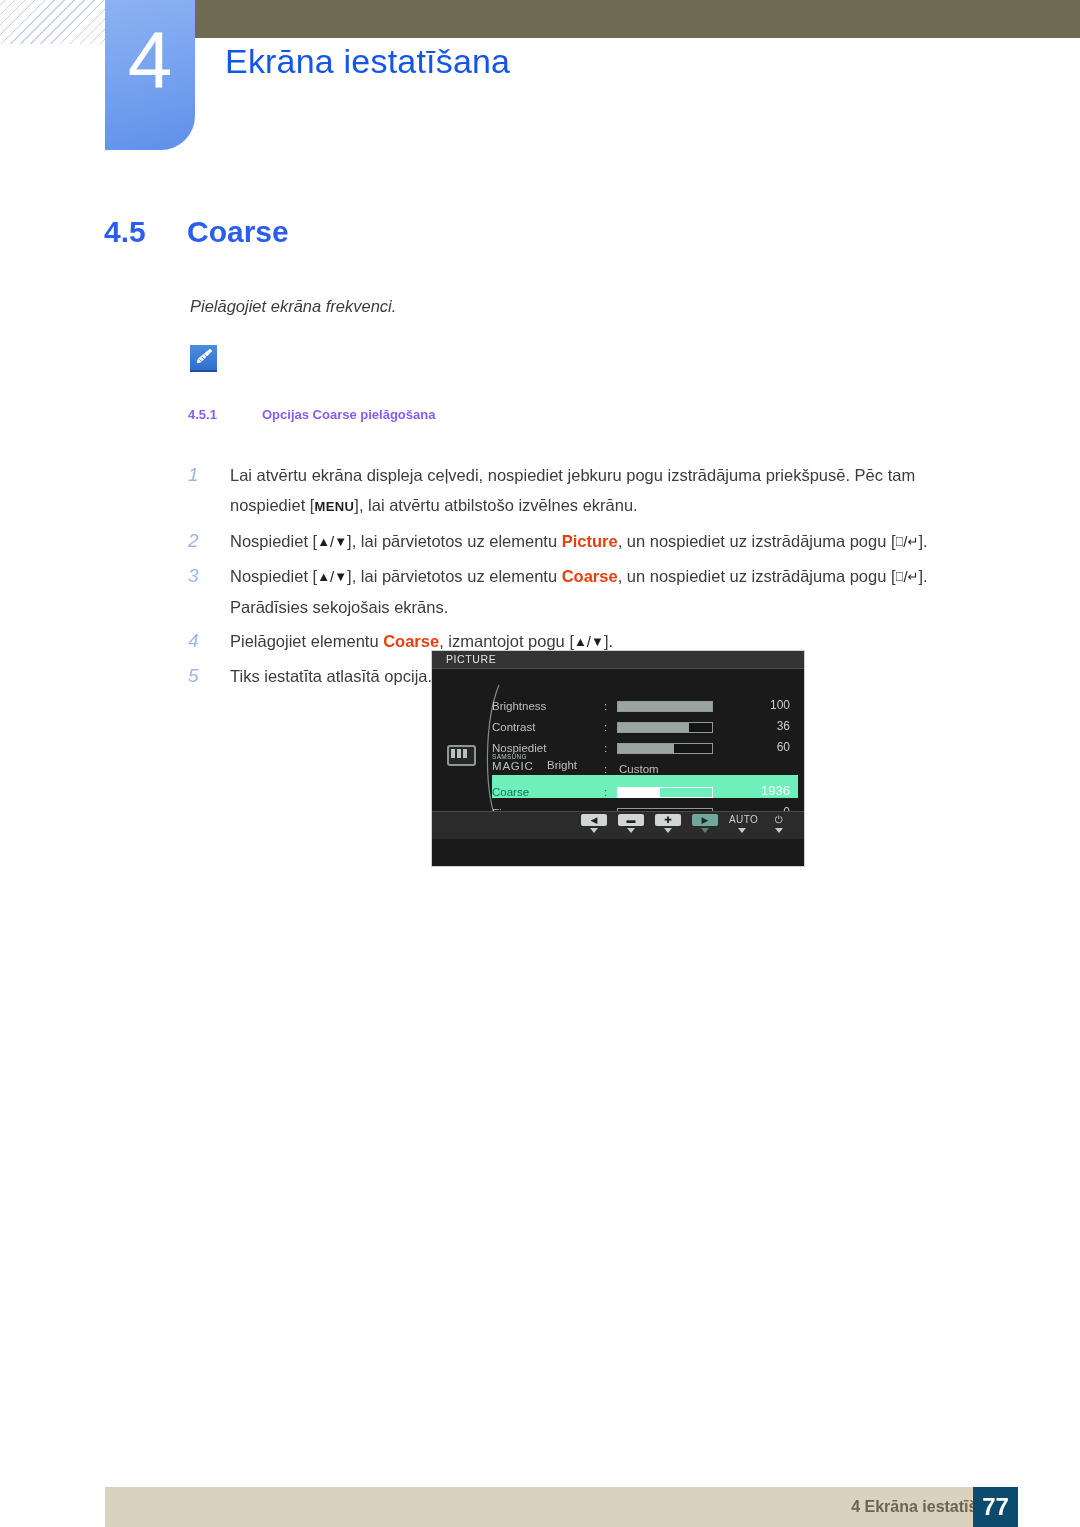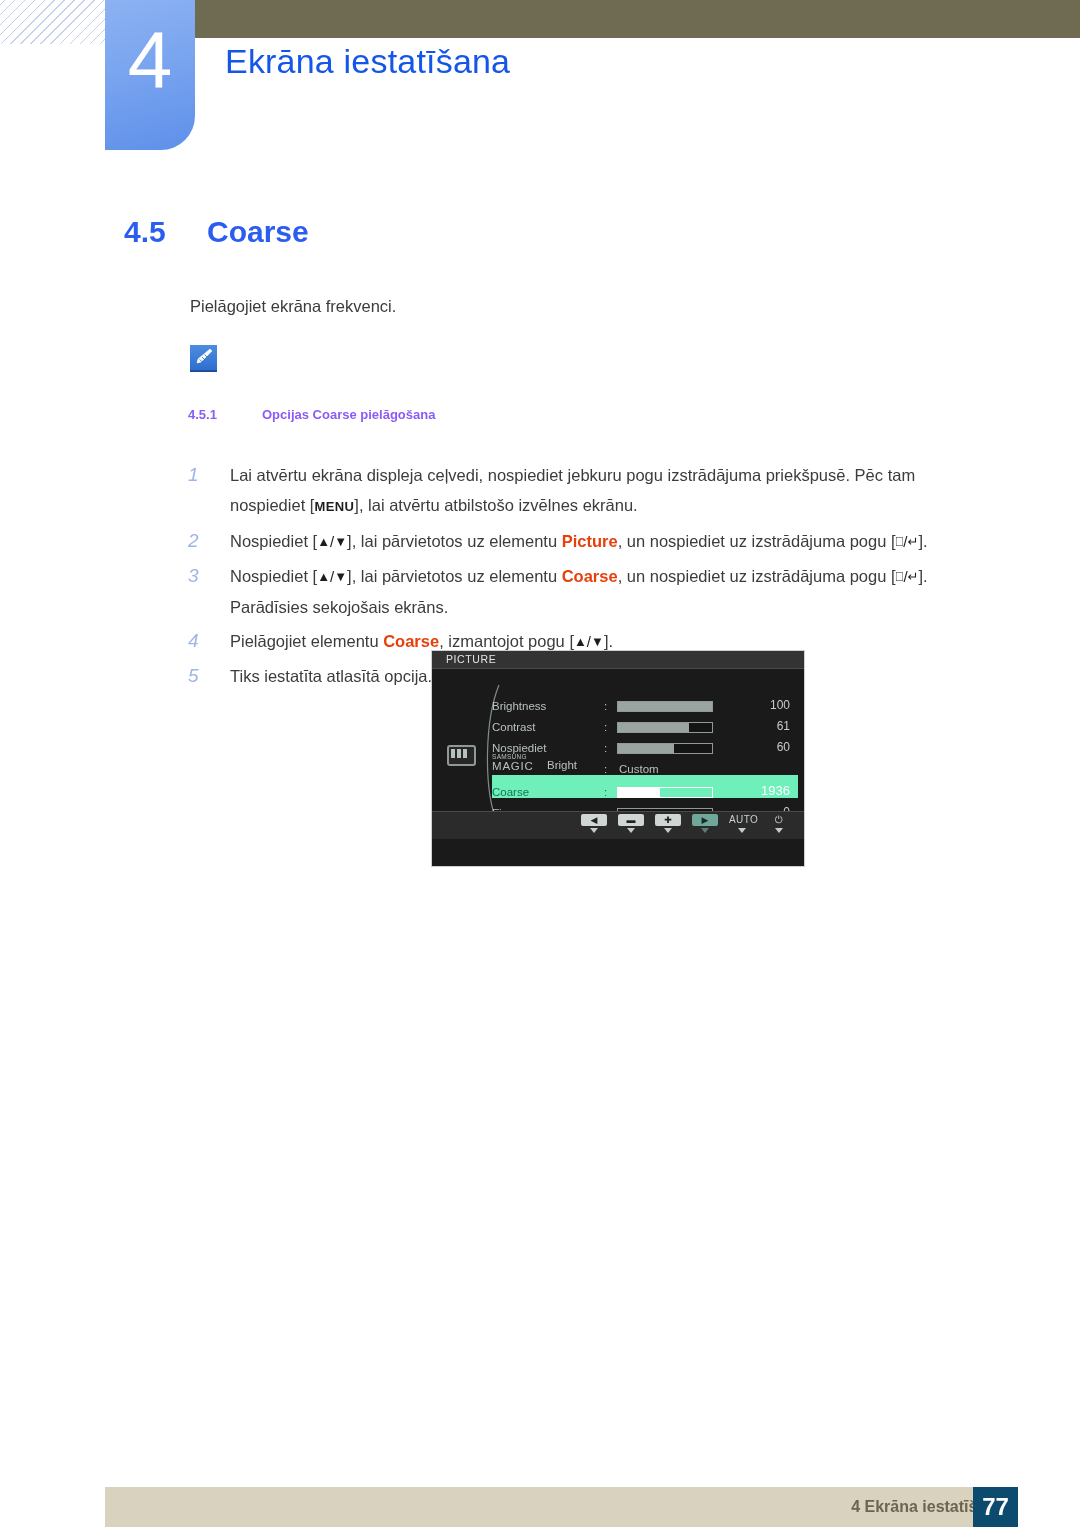--- a/index.html
+++ b/index.html
@@ -61,28 +61,29 @@
 
   
   .sectionhead {
     position: absolute;
     left: 104px; top: 215px;
     font-size: 30px;
     font-weight: bold;
     color: #2b5ef0;
     white-space: nowrap;
   }
-  .sectionhead .num { display: inline-block; width: 83px; margin-left: 20px; }
+  .sectionhead .num { display: inline-block; width: 83px; }
 
   
   .intro {
     position: absolute;
     left: 190px; top: 297px;
     font-size: 16.5px;
     color: #3c3c3c;
+    font-style: italic;
   }
 
   
   .note {
     position: absolute;
     left: 190px; top: 343px;
     display: flex;
     align-items: flex-start;
   }
   .note-icon {
@@ -417,21 +418,21 @@
             <span style="width: 100%;"></span>
           </div>
           <div class="osd-val">100</div>
         </div>
         <div class="osd-row">
           <div class="osd-label">Contrast</div>
           <div class="osd-colon">:</div>
           <div class="osd-bar">
             <span style="width: 75%;"></span>
           </div>
-          <div class="osd-val">61</div>
+          <div class="osd-val">36</div>
         </div>
         <div class="osd-row">
           <div class="osd-label">Nospiediet</div>
           <div class="osd-colon">:</div>
           <div class="osd-bar">
             <span style="width: 60%;"></span>
           </div>
           <div class="osd-val">60</div>
         </div>
         <div class="osd-row">

